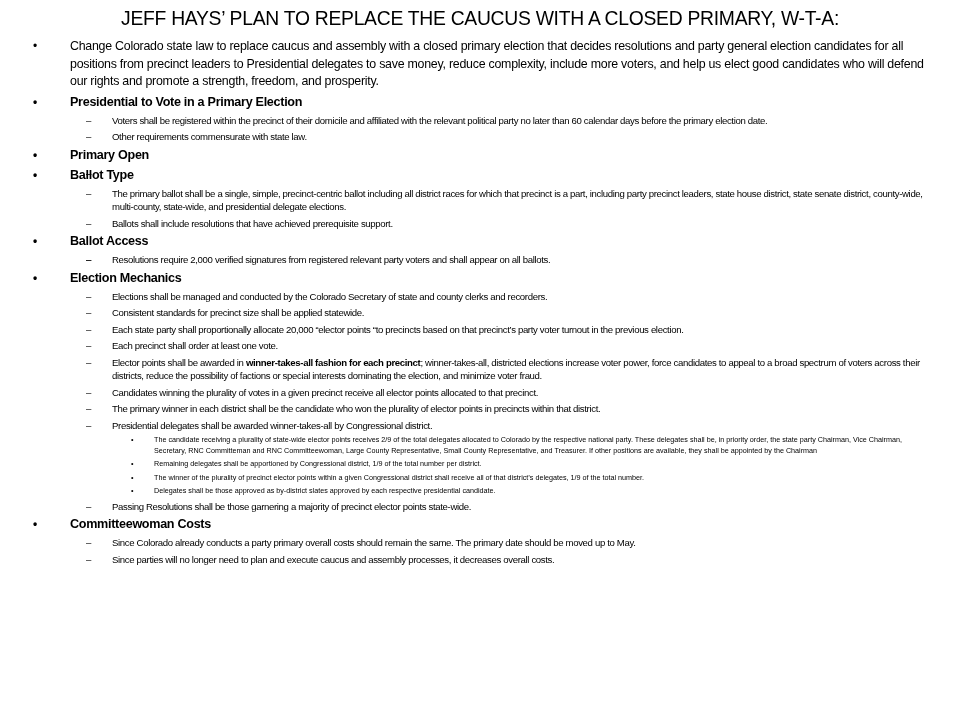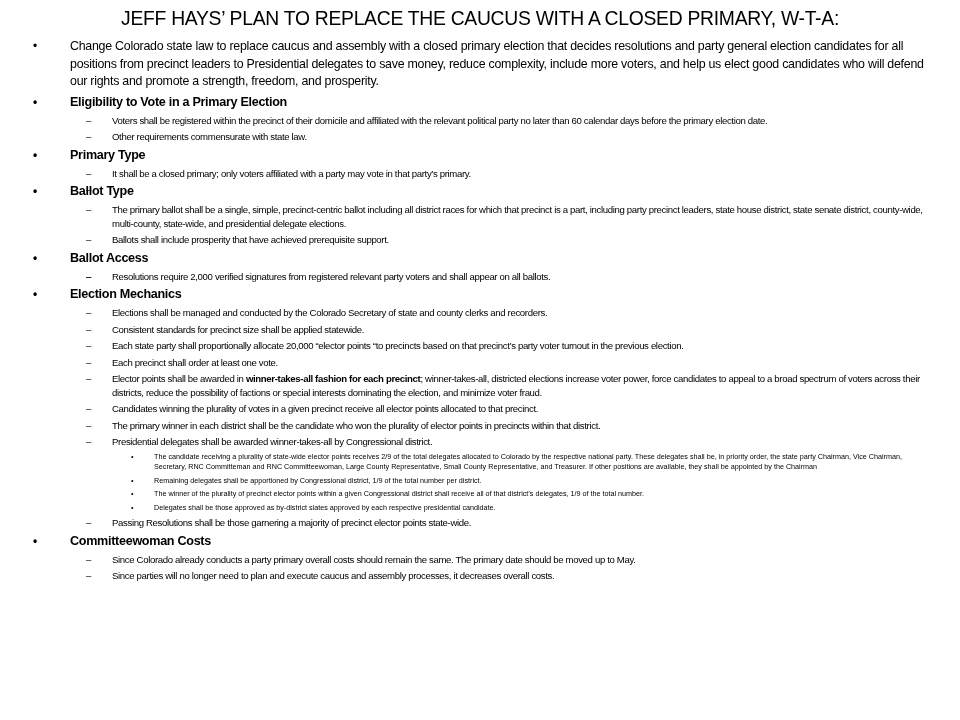--- a/index.html
+++ b/index.html
@@ -24,42 +24,42 @@
 <div class="content">
 
   <div class="intro">
     <span class="bullet">•</span>
     <span>Change Colorado state law to replace caucus and assembly with a closed primary election that decides resolutions and party general election candidates for all positions from precinct leaders to Presidential delegates to save money, reduce complexity, include more voters, and help us elect good candidates who will defend our rights and promote a strength, freedom, and prosperity.</span>
   </div>
 
   <div class="section">
     <div class="sec-head">
       <span class="bullet">•</span>
-      <span>Eligibility to Vote in a Primary Election</span>
+      <span>Presidential to Vote in a Primary Election</span>
     </div>
     <div class="sub"><span class="dash">–</span><span>Voters shall be registered within the precinct of their domicile and affiliated with the relevant political party no later than 60 calendar days before the primary election date.</span></div>
     <div class="sub"><span class="dash">–</span><span>Other requirements commensurate with state law.</span></div>
   </div>
 
   <div class="section">
     <div class="sec-head">
       <span class="bullet">•</span>
-      <span>Primary Type</span>
+      <span>Primary Open</span>
     </div>
-    <div class="sub"><span class="dash">–</span><span>It shall be a closed primary; only voters affiliated with a party may vote in that party’s primary.</span></div>
+    <div class="sub"><span class="dash">–</span></div>
     <div class="sub"><span class="dash">–</span></div>
   </div>
 
   <div class="section">
     <div class="sec-head">
       <span class="bullet">•</span>
       <span>Ballot Type</span>
     </div>
     <div class="sub"><span class="dash">–</span><span>The primary ballot shall be a single, simple, precinct-centric ballot including all district races for which that precinct is a part, including party precinct leaders, state house district, state senate district, county-wide, multi-county, state-wide, and presidential delegate elections.</span></div>
-    <div class="sub"><span class="dash">–</span><span>Ballots shall include prosperity that have achieved prerequisite support.</span></div>
+    <div class="sub"><span class="dash">–</span><span>Ballots shall include resolutions that have achieved prerequisite support.</span></div>
   </div>
 
   <div class="section">
     <div class="sec-head">
       <span class="bullet">•</span>
       <span>Ballot Access</span>
     </div>
     <div class="sub"><span class="dash">–</span></div>
     <div class="sub"><span class="dash">–</span><span>Resolutions require 2,000 verified signatures from registered relevant party voters and shall appear on all ballots.</span></div>
   </div>

